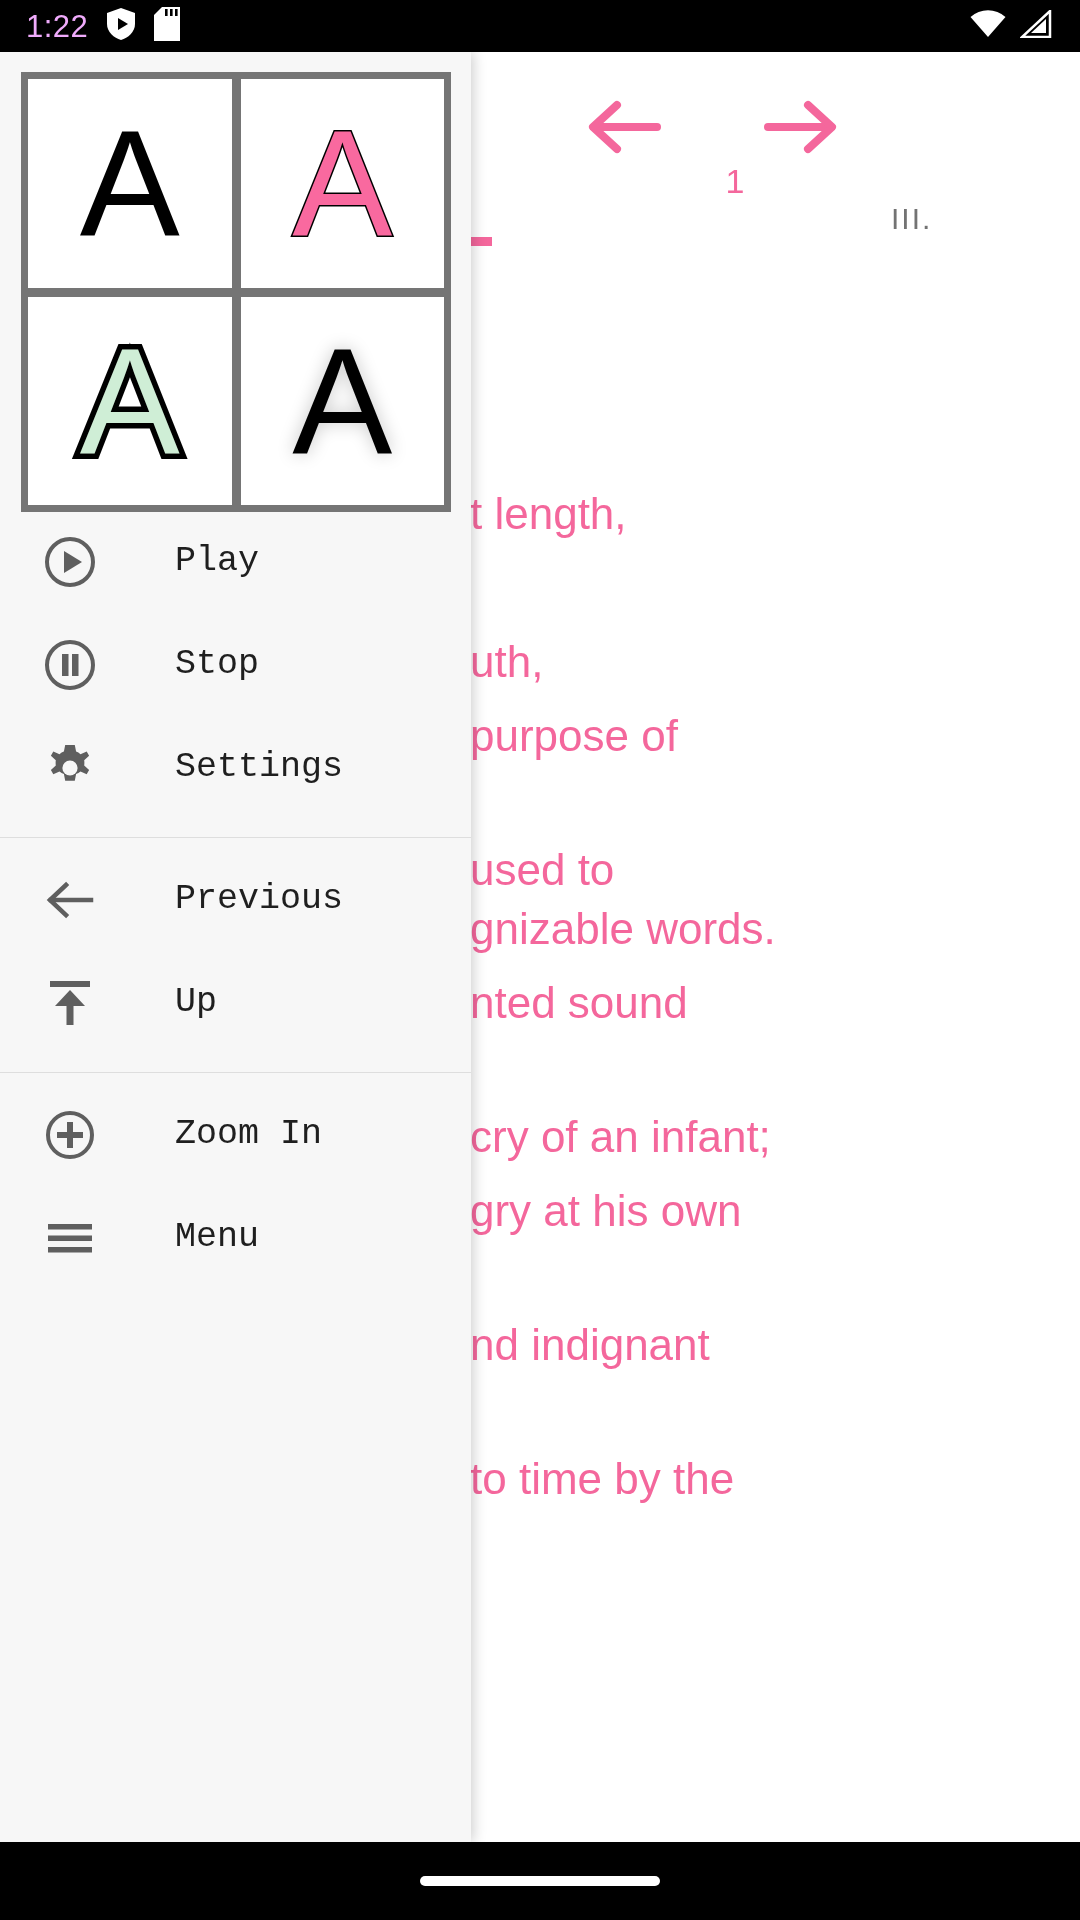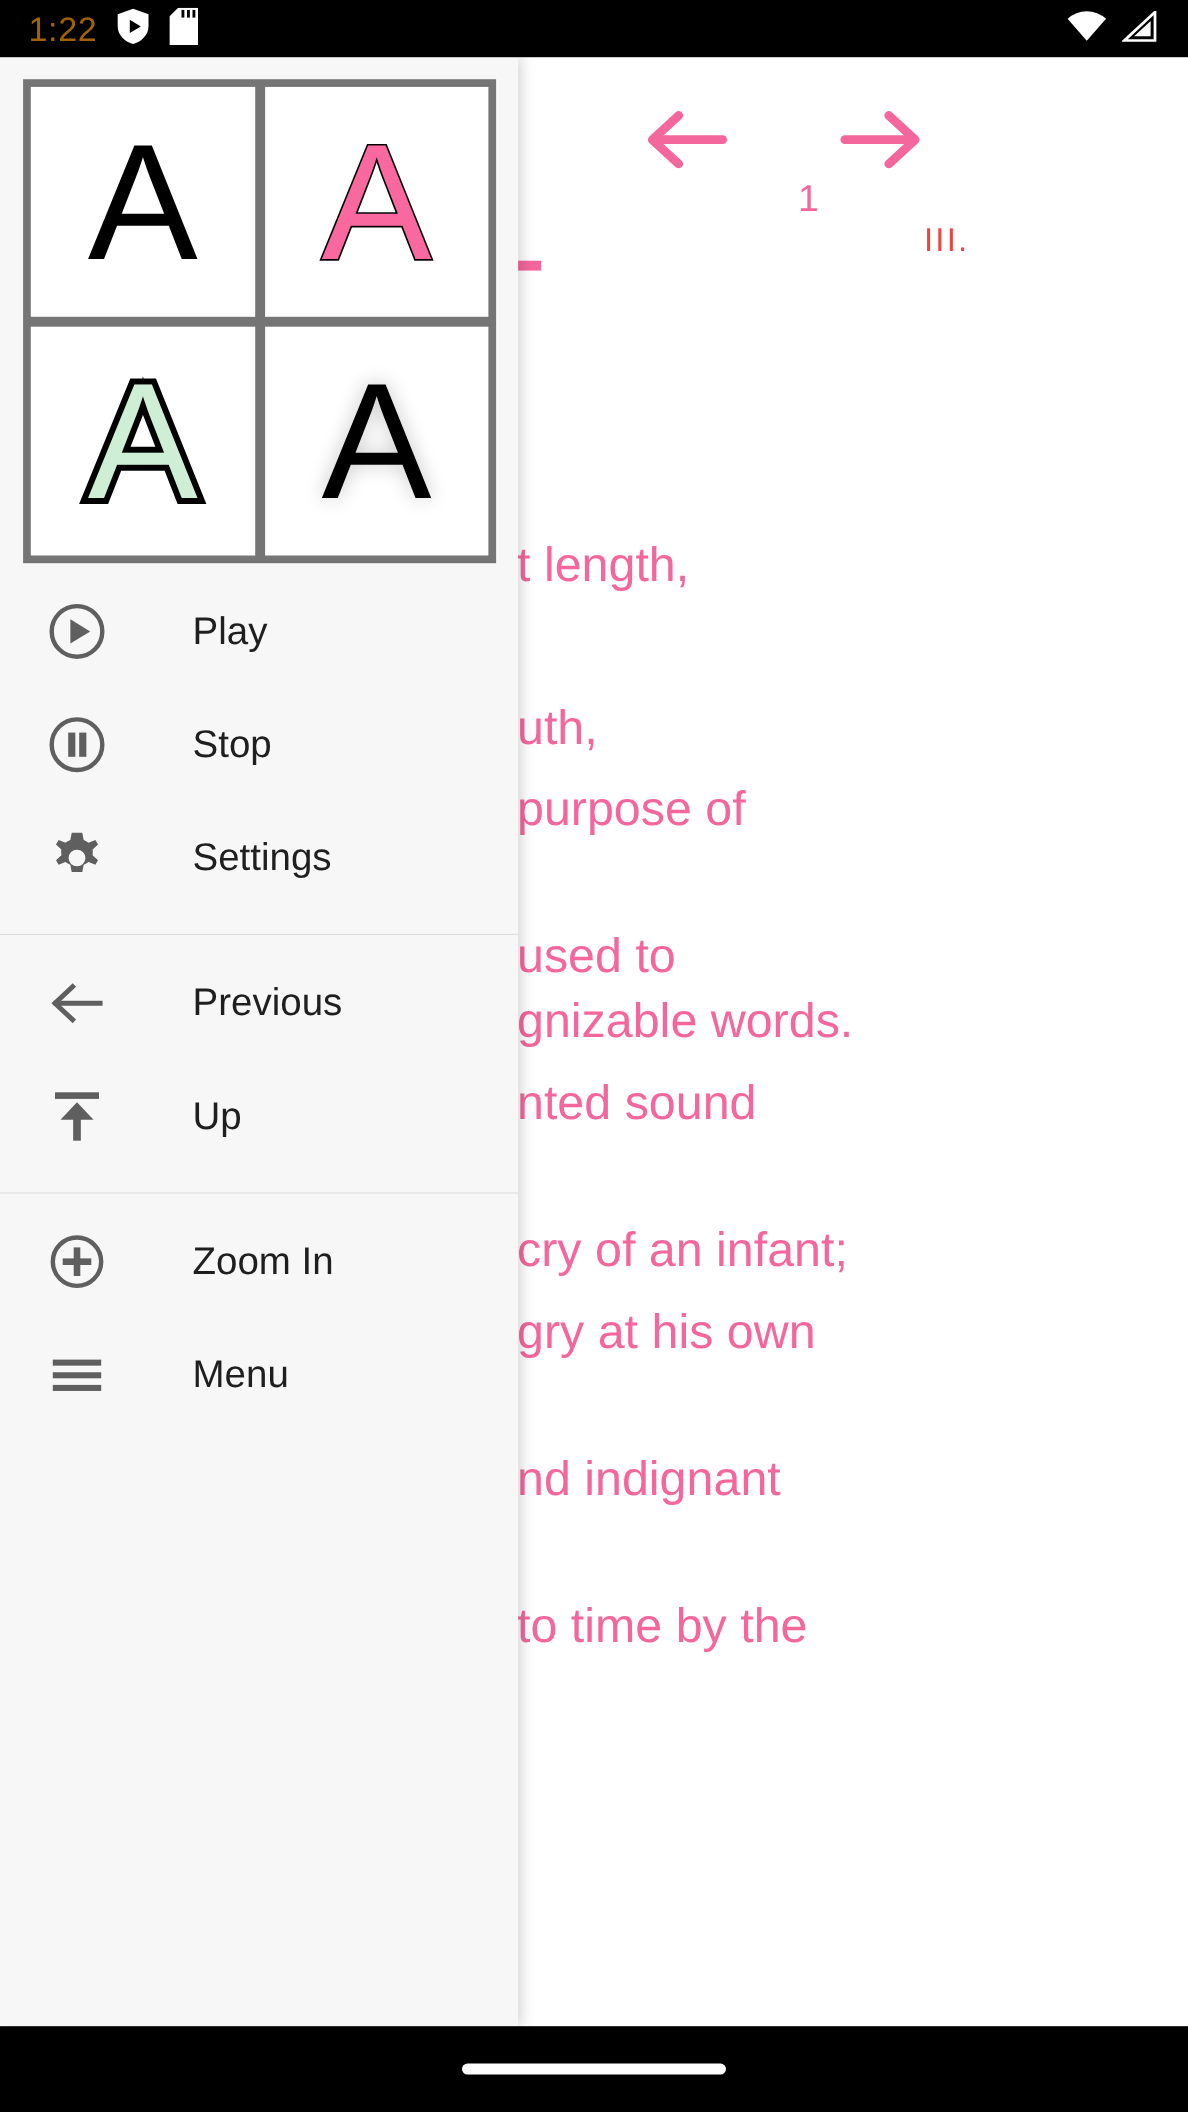--- a/index.html
+++ b/index.html
@@ -26,21 +26,21 @@
     align-items: center;
     z-index: 50;
   }
   .status-left {
     display: flex;
     align-items: center;
     gap: 18px;
     margin-left: 26px;
   }
   .status-time {
-    color: #a16207;
+    color: #f0abfc;
     font-size: 31px;
     font-weight: 400;
     letter-spacing: 0.5px;
     line-height: 1;
   }
   .status-right {
     position: absolute;
     right: 28px;
     display: flex;
     align-items: center;
@@ -78,22 +78,22 @@
     left: 710px;
     width: 50px;
     text-align: center;
     color: #f4679c;
     font-size: 34px;
     font-weight: 400;
   }
   .doc-roman {
     position: absolute;
     top: 150px;
-    left: 840px;
-    color: #ef4444;
+    left: 891px;
+    color: #737373;
     font-size: 30px;
     letter-spacing: 2px;
   }
   .doc-dash {
     position: absolute;
     top: 185px;
     left: 470px;
     width: 22px;
     height: 9px;
     background: #f4679c;
@@ -158,23 +158,24 @@
     paint-order: stroke fill;
   }
   .style-a-shadow {
     color: #000000;
     text-shadow: 0 0 18px rgba(0,0,0,0.22);
   }
 
   
   .menu-list {
     position: absolute;
-    top: 470px;
+    top: 458px;
     left: 0;
     width: 480px;
+    font-family: Liberation Mono, monospace;
   }
   .menu-item {
     display: flex;
     align-items: center;
     height: 103px;
     padding-left: 43px;
     box-sizing: border-box;
     cursor: pointer;
   }
   .menu-icon {

